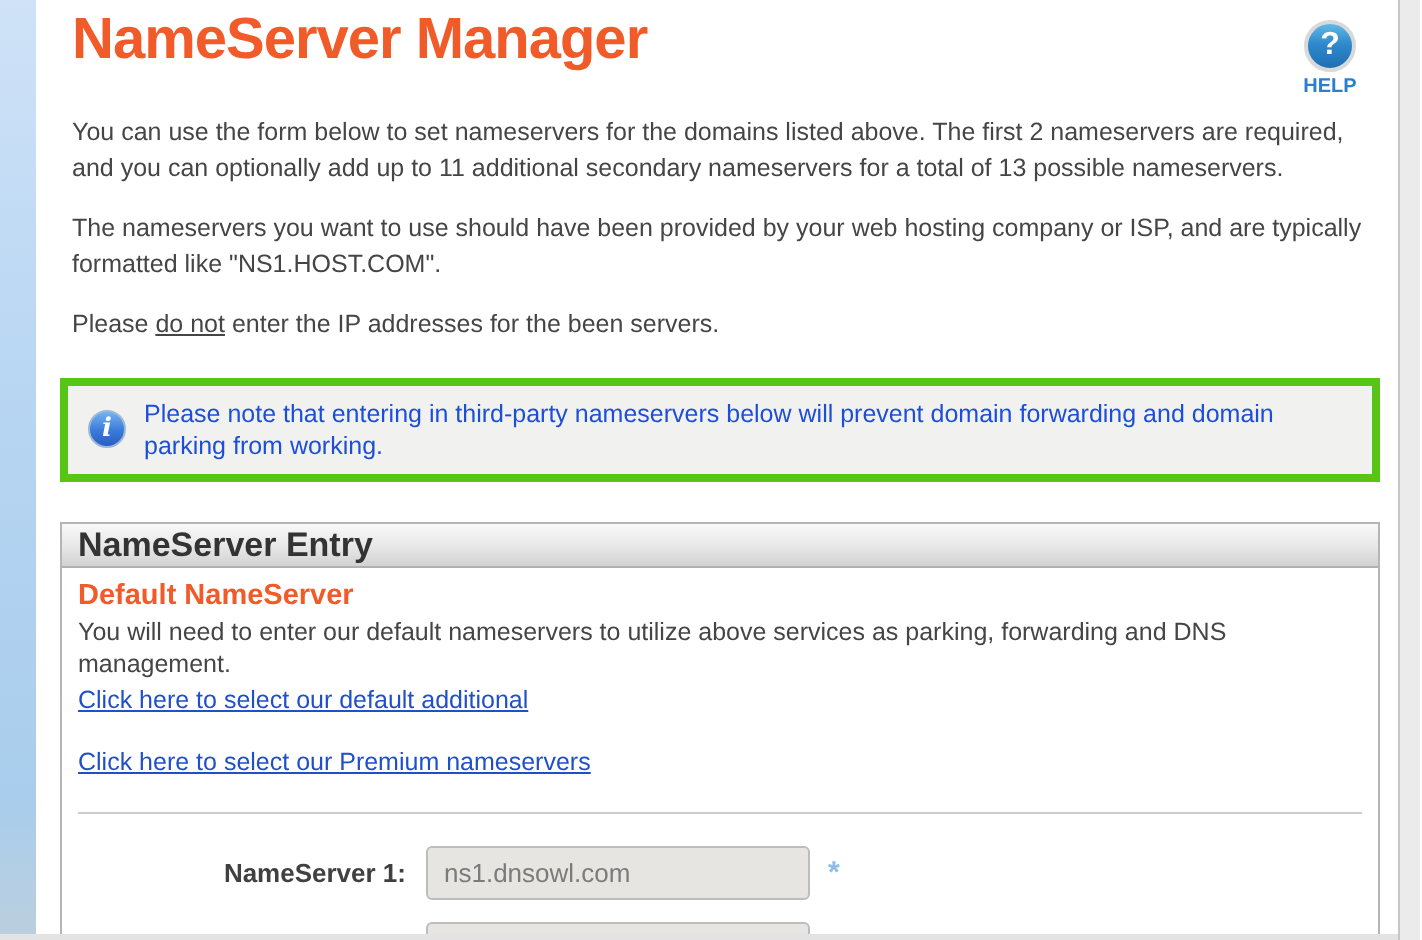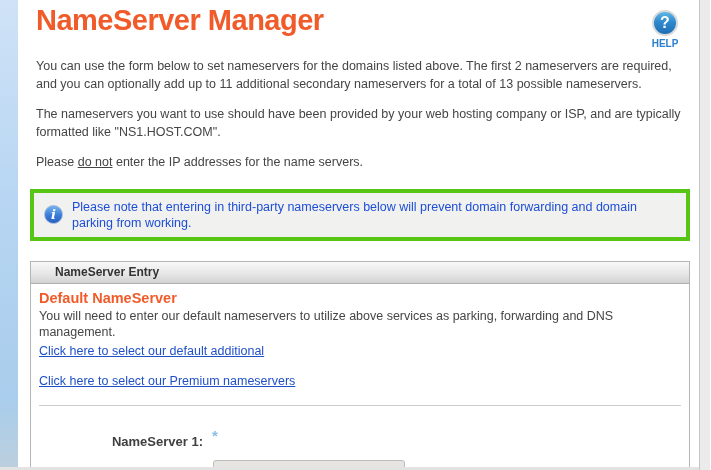--- a/index.html
+++ b/index.html
@@ -56,37 +56,37 @@
     color:#fff; font-family:"DejaVu Serif", serif; font-style:italic; font-weight:bold;
     font-size:13px; line-height:17px; text-align:center; margin-right:9px;
   }
   .notice-text { font-size:12.5px; line-height:16px; color:#1d4ed8; }
 
   .entry-box {
     margin-top:20px; width:660px; height:250px;
     border:1px solid #b5b5b5; background:#fff;
   }
   .entry-bar {
-    height:22px; line-height:21px; padding-left:24px;
+    height:22px; line-height:21px; padding-left:8px;
     background:linear-gradient(180deg,#f8f8f8 0%,#e7e7e7 55%,#d2d2d2 100%);
     border-bottom:1px solid #b0b0b0;
-    font-size:12px; font-weight:bold; color:#333;
+    font-size:17px; font-weight:bold; color:#333;
   }
   .entry-body { padding:4px 8px 0 8px; }
   h3.sub {
     font-size:14.5px; font-weight:bold; color:#f15b2a; margin:2px 0 2px 0;
   }
   p.desc { font-size:12.5px; line-height:16px; color:#454545; margin:0 0 1px 0; }
   a.link {
     display:inline-block; font-size:12.5px; color:#2050c8; text-decoration:underline; cursor:pointer;
   }
   a.link2 { margin-top:15px; }
   hr.divider { border:none; border-top:1px solid #cccccc; margin:16px 0 16px 0; }
 
-  .form-row { display:flex; align-items:flex-end; margin-bottom:11px; height:27px; }
+  .form-row { display:flex; align-items:center; margin-bottom:11px; height:27px; }
   .form-row label {
     width:164px; text-align:right; font-size:13px; font-weight:bold; color:#404040;
   }
   .form-row input {
     margin-left:10px; width:192px; height:27px;
     background:#e6e5e2; border:1px solid #bdbdbd; border-radius:3px;
     font-family:"Liberation Sans", sans-serif; font-size:13px; color:#7b7b7b;
     padding:0 8px;
   }
   .req { margin-left:9px; color:#8bbde8; font-size:15px; font-weight:bold; line-height:27px; }
@@ -104,38 +104,39 @@
     <div class="header-row">
       <h1 class="title">NameServer Manager</h1>
       <div class="help">
         <div class="help-circle">?</div>
         <div class="help-label">HELP</div>
       </div>
     </div>
 
     <p class="body-text">You can use the form below to set nameservers for the domains listed above. The first 2 nameservers are required, and you can optionally add up to 11 additional secondary nameservers for a total of 13 possible nameservers.</p>
     <p class="body-text">The nameservers you want to use should have been provided by your web hosting company or ISP, and are typically formatted like "NS1.HOST.COM".</p>
-    <p class="body-text"><span>Please </span><span class="u">do not</span><span> enter the IP addresses for the name servers.</span></p>
+    <p class="body-text"><span>Please </span><span class="u">do not</span><span> enter the IP addresses for the been servers.</span></p>
 
     <div class="notice">
       <div class="info-icon">i</div>
       <div class="notice-text">Please note that entering in third-party nameservers below will prevent domain forwarding and domain parking from working.</div>
     </div>
 
     <div class="entry-box">
       <div class="entry-bar">NameServer Entry</div>
       <div class="entry-body">
         <h3 class="sub">Default NameServer</h3>
         <p class="desc">You will need to enter our default nameservers to utilize above services as parking, forwarding and DNS management.</p>
         <a href="#" class="link">Click here to select our default additional</a><br>
         <a href="#" class="link link2">Click here to select our Premium nameservers</a>
         <hr class="divider">
 
         <div class="form-row">
           <label>NameServer 1:</label>
+          <input type="text" value="ns1.dnsowl.com" style="">
           <span class="req">*</span>
         </div>
 
         <div class="form-row">
           <label>NameServer 2:</label>
           <input type="text" value="ns2.dnsowl.com" style="">
           <span class="req">*</span>
         </div>
 
         

